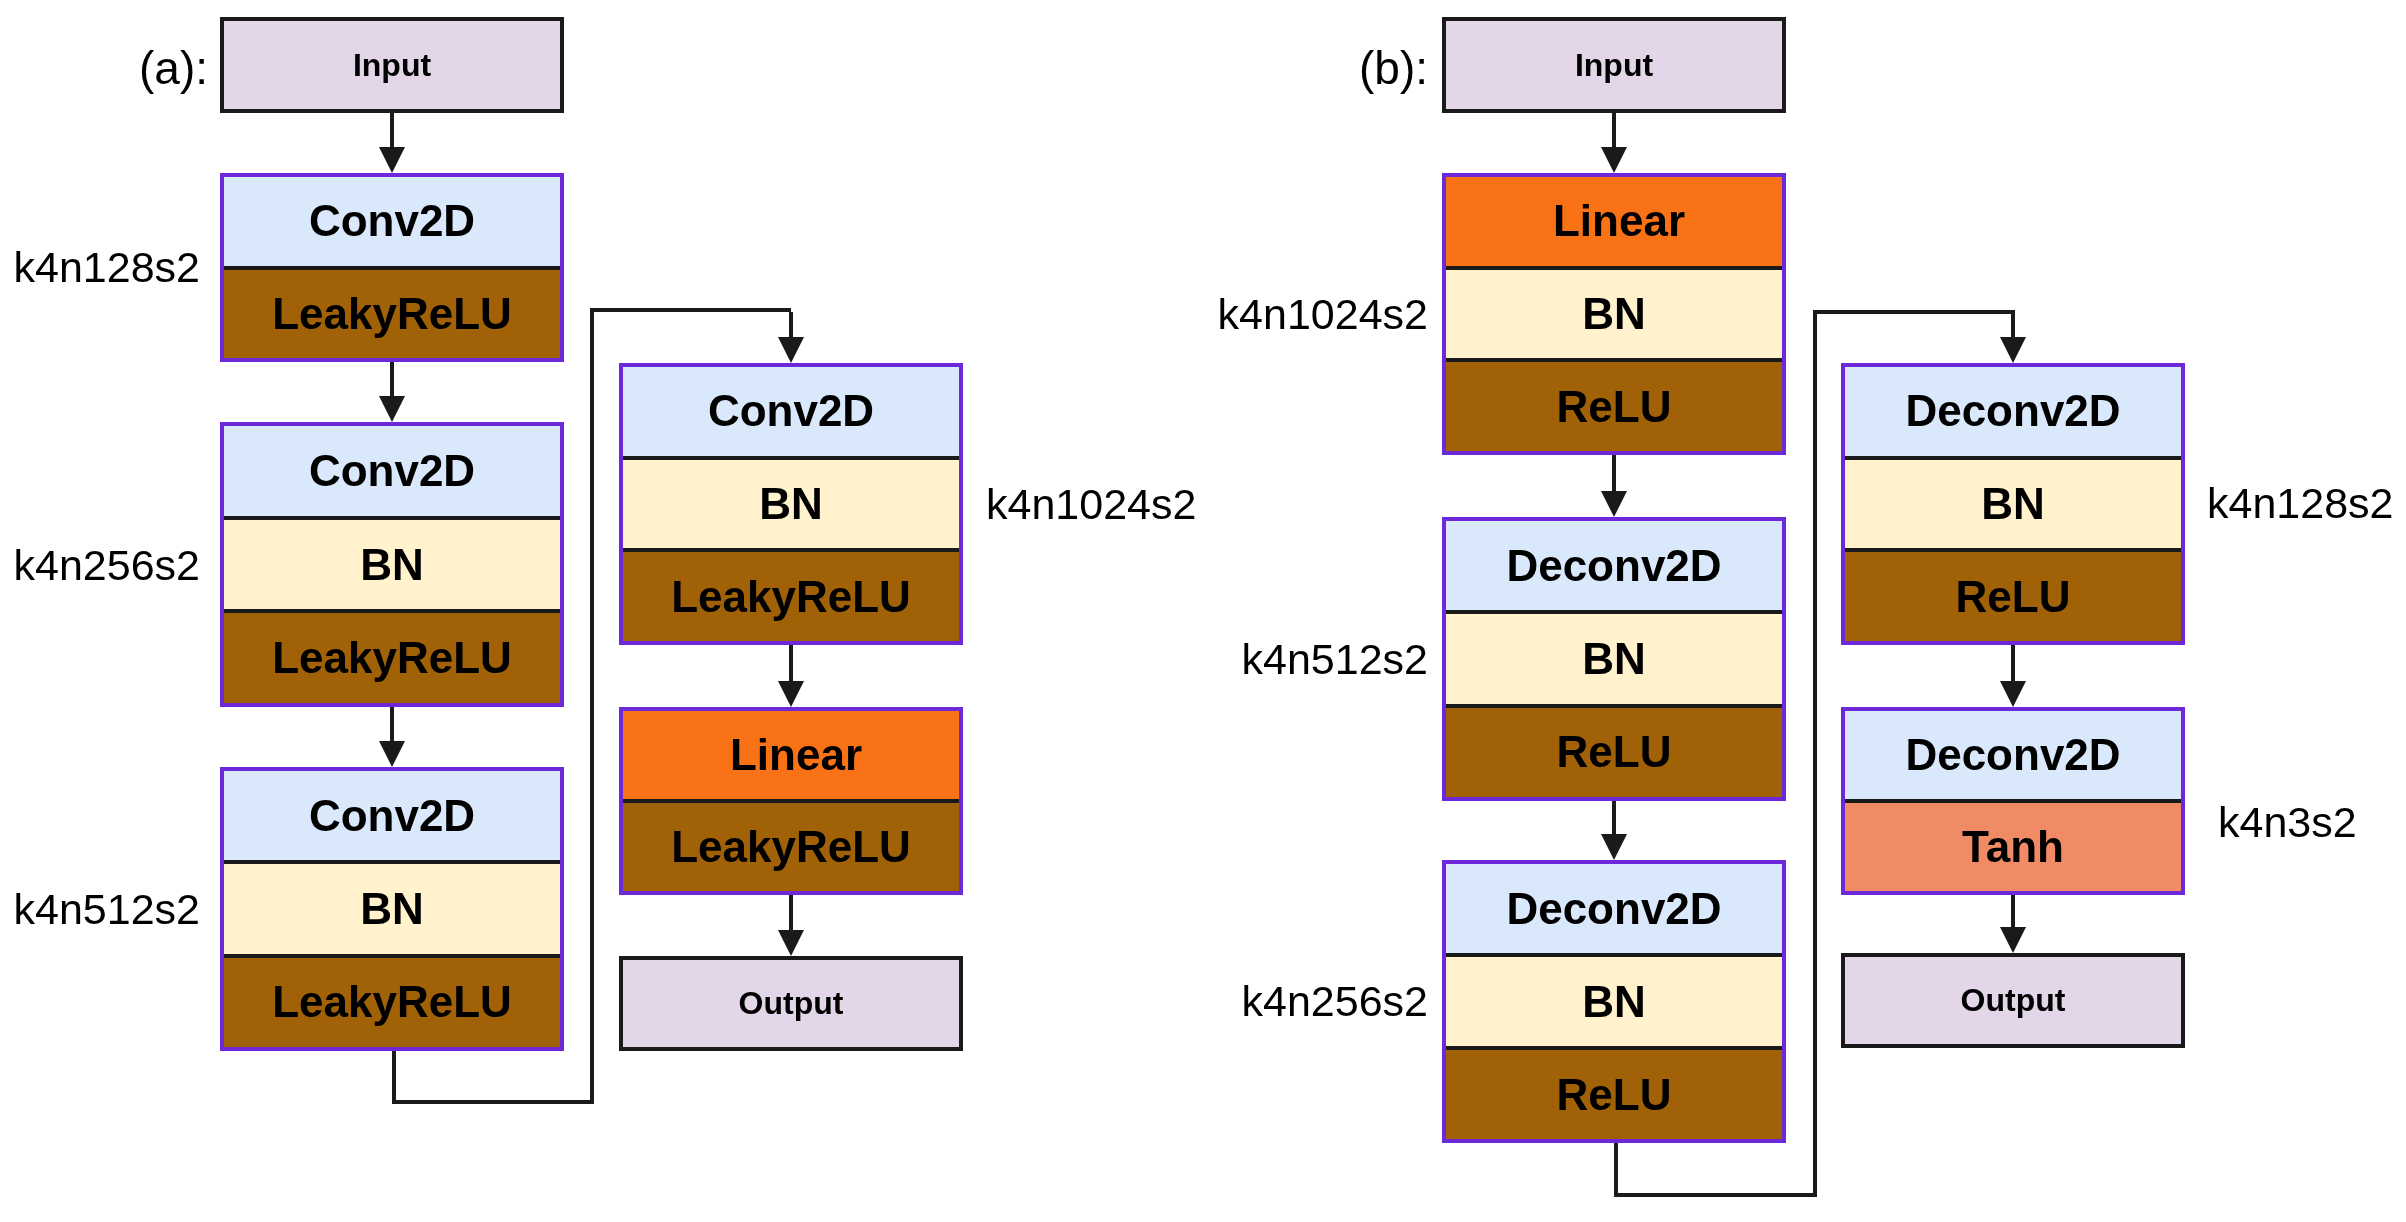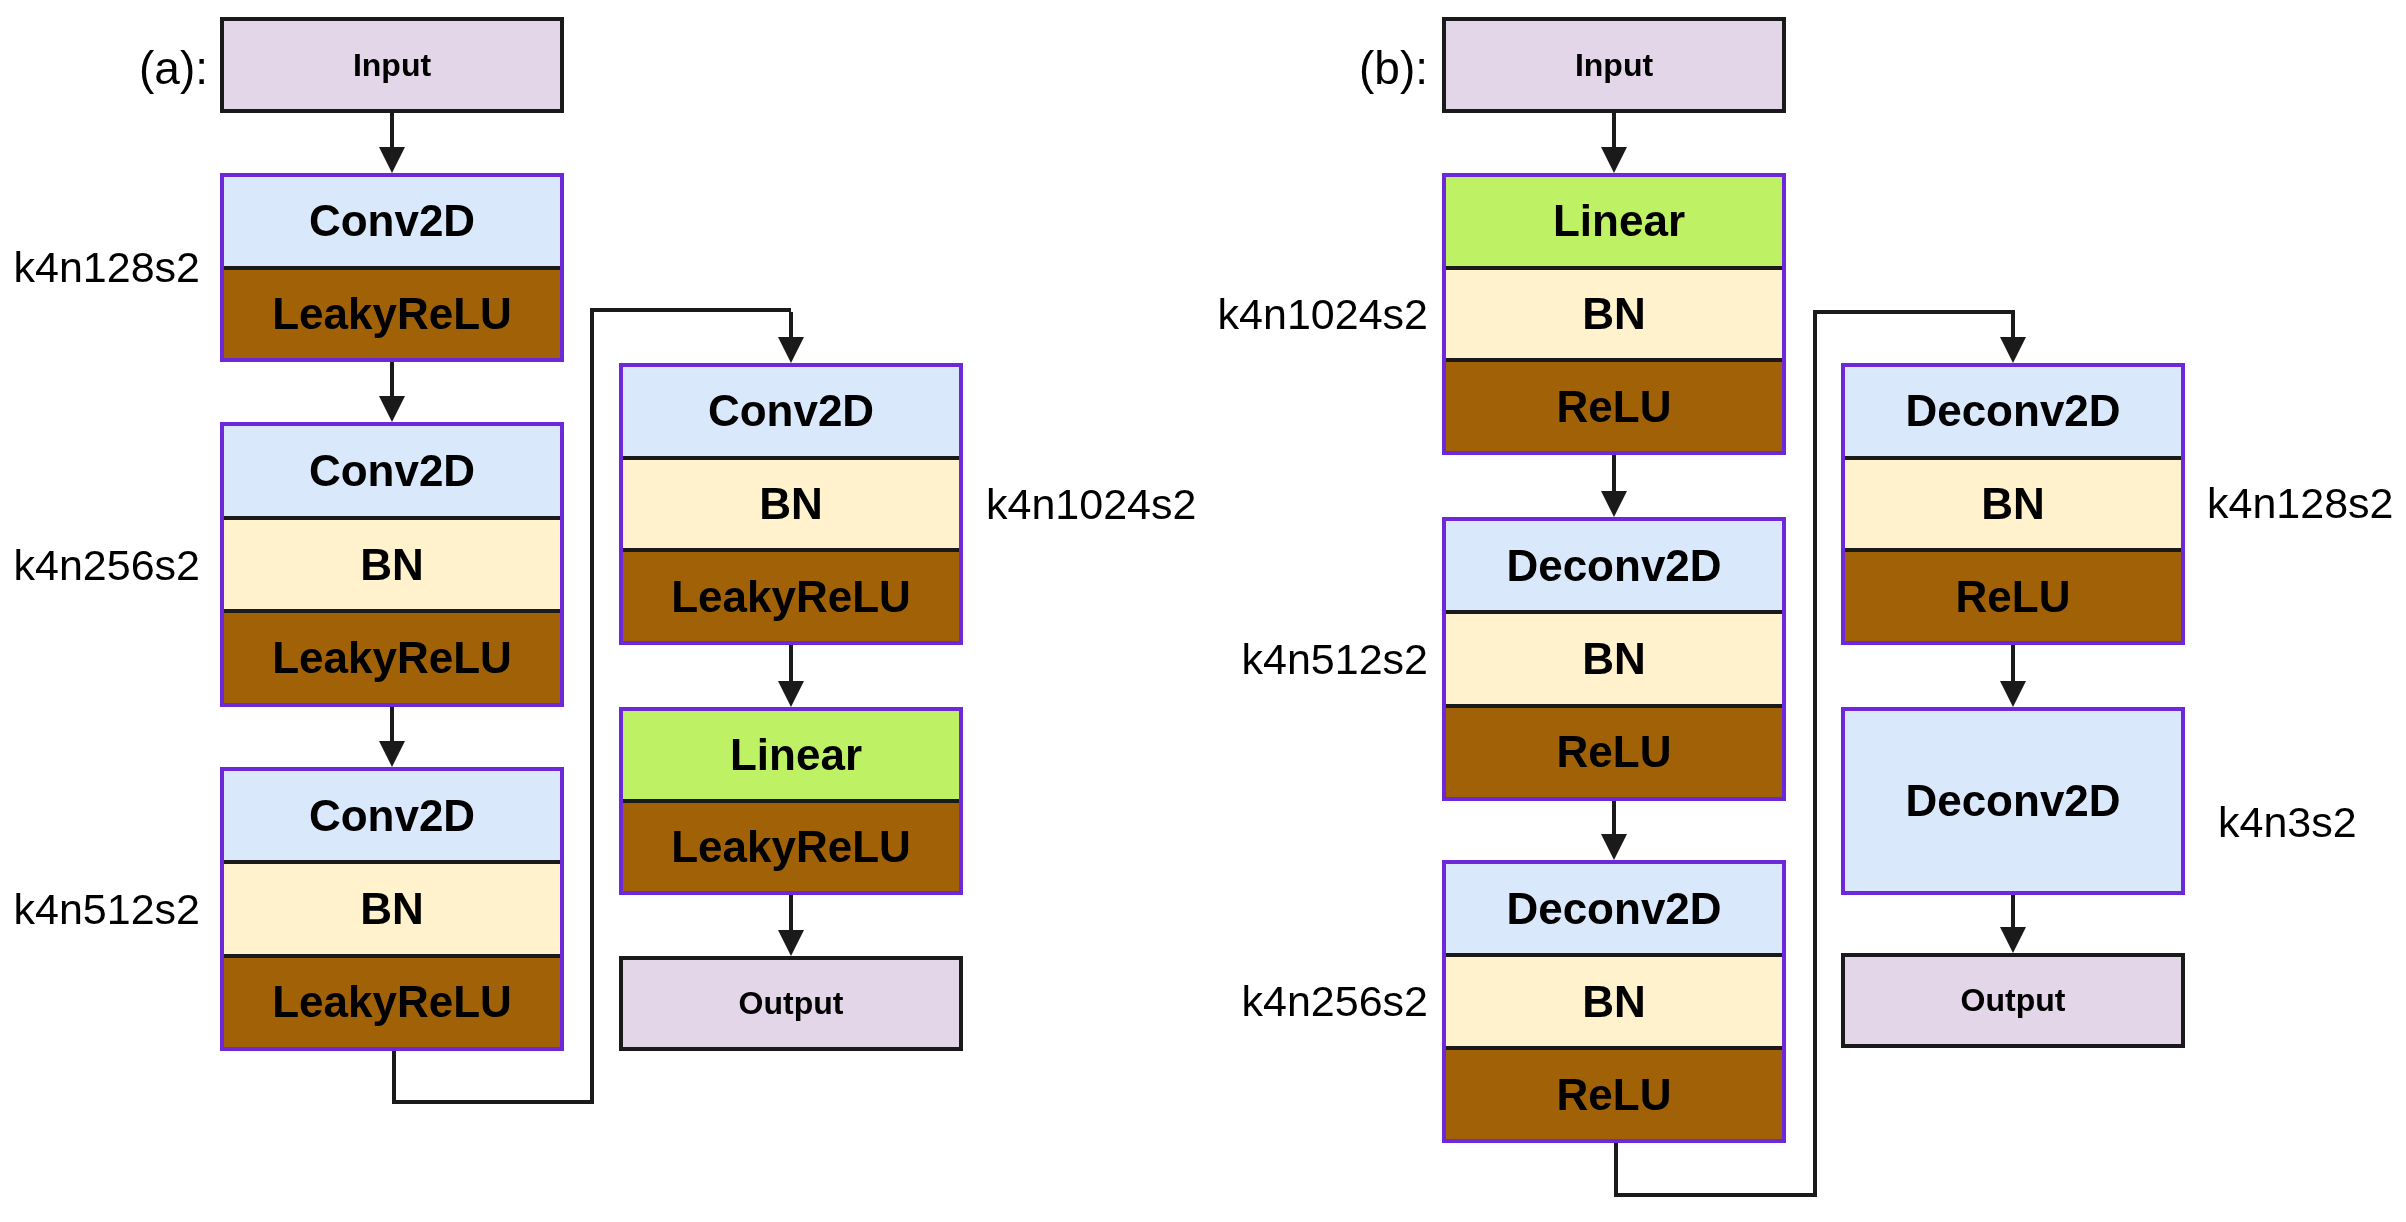--- a/index.html
+++ b/index.html
@@ -35,21 +35,21 @@
     justify-content: center;
     font-weight: bold;
     font-size: 44px;
     border-top: 4px solid #1A1A1A;
   }
   .row:first-child { border-top: none; }
   .io     { background: #E3D6E9; }
   .blue   { background: #DAE8FC; }
   .yellow { background: #FFF2CC; }
   .green  { background: #a16207; }
-  .peach  { background: #bef264; padding-left: 10px; }
+  .peach  { background: #f97316; padding-left: 10px; }
   .salmon { background: #F08B66; }
   .vline {
     position: absolute;
     width: 4px;
     background: #1A1A1A;
   }
   .ah {
     position: absolute;
     width: 0; height: 0;
     border-left: 13px solid transparent;
@@ -187,20 +187,21 @@
     <div class="row blue">Deconv2D</div>
     <div class="row yellow">BN</div>
     <div class="row green">ReLU</div>
   </div>
 
   <div class="vline" style="left:2011px; top:645px; height:36px;"></div>
   <div class="ah" style="left:2000px; top:681px;"></div>
 
   <div class="block" style="left:1841px; top:707px; width:344px; height:188px;">
     <div class="row blue">Deconv2D</div>
+    <div class="row salmon">Tanh</div>
   </div>
 
   <div class="vline" style="left:2011px; top:895px; height:32px;"></div>
   <div class="ah" style="left:2000px; top:927px;"></div>
 
   <div class="box io" style="left:1841px; top:953px; width:344px; height:95px;">Output</div>
 
   <div class="slabel sl-r" style="left:1128px; top:288px; width:300px;">k4n1024s2</div>
   <div class="slabel sl-r" style="left:1128px; top:633px; width:300px;">k4n512s2</div>
   <div class="slabel sl-r" style="left:1128px; top:975px; width:300px;">k4n256s2</div>

